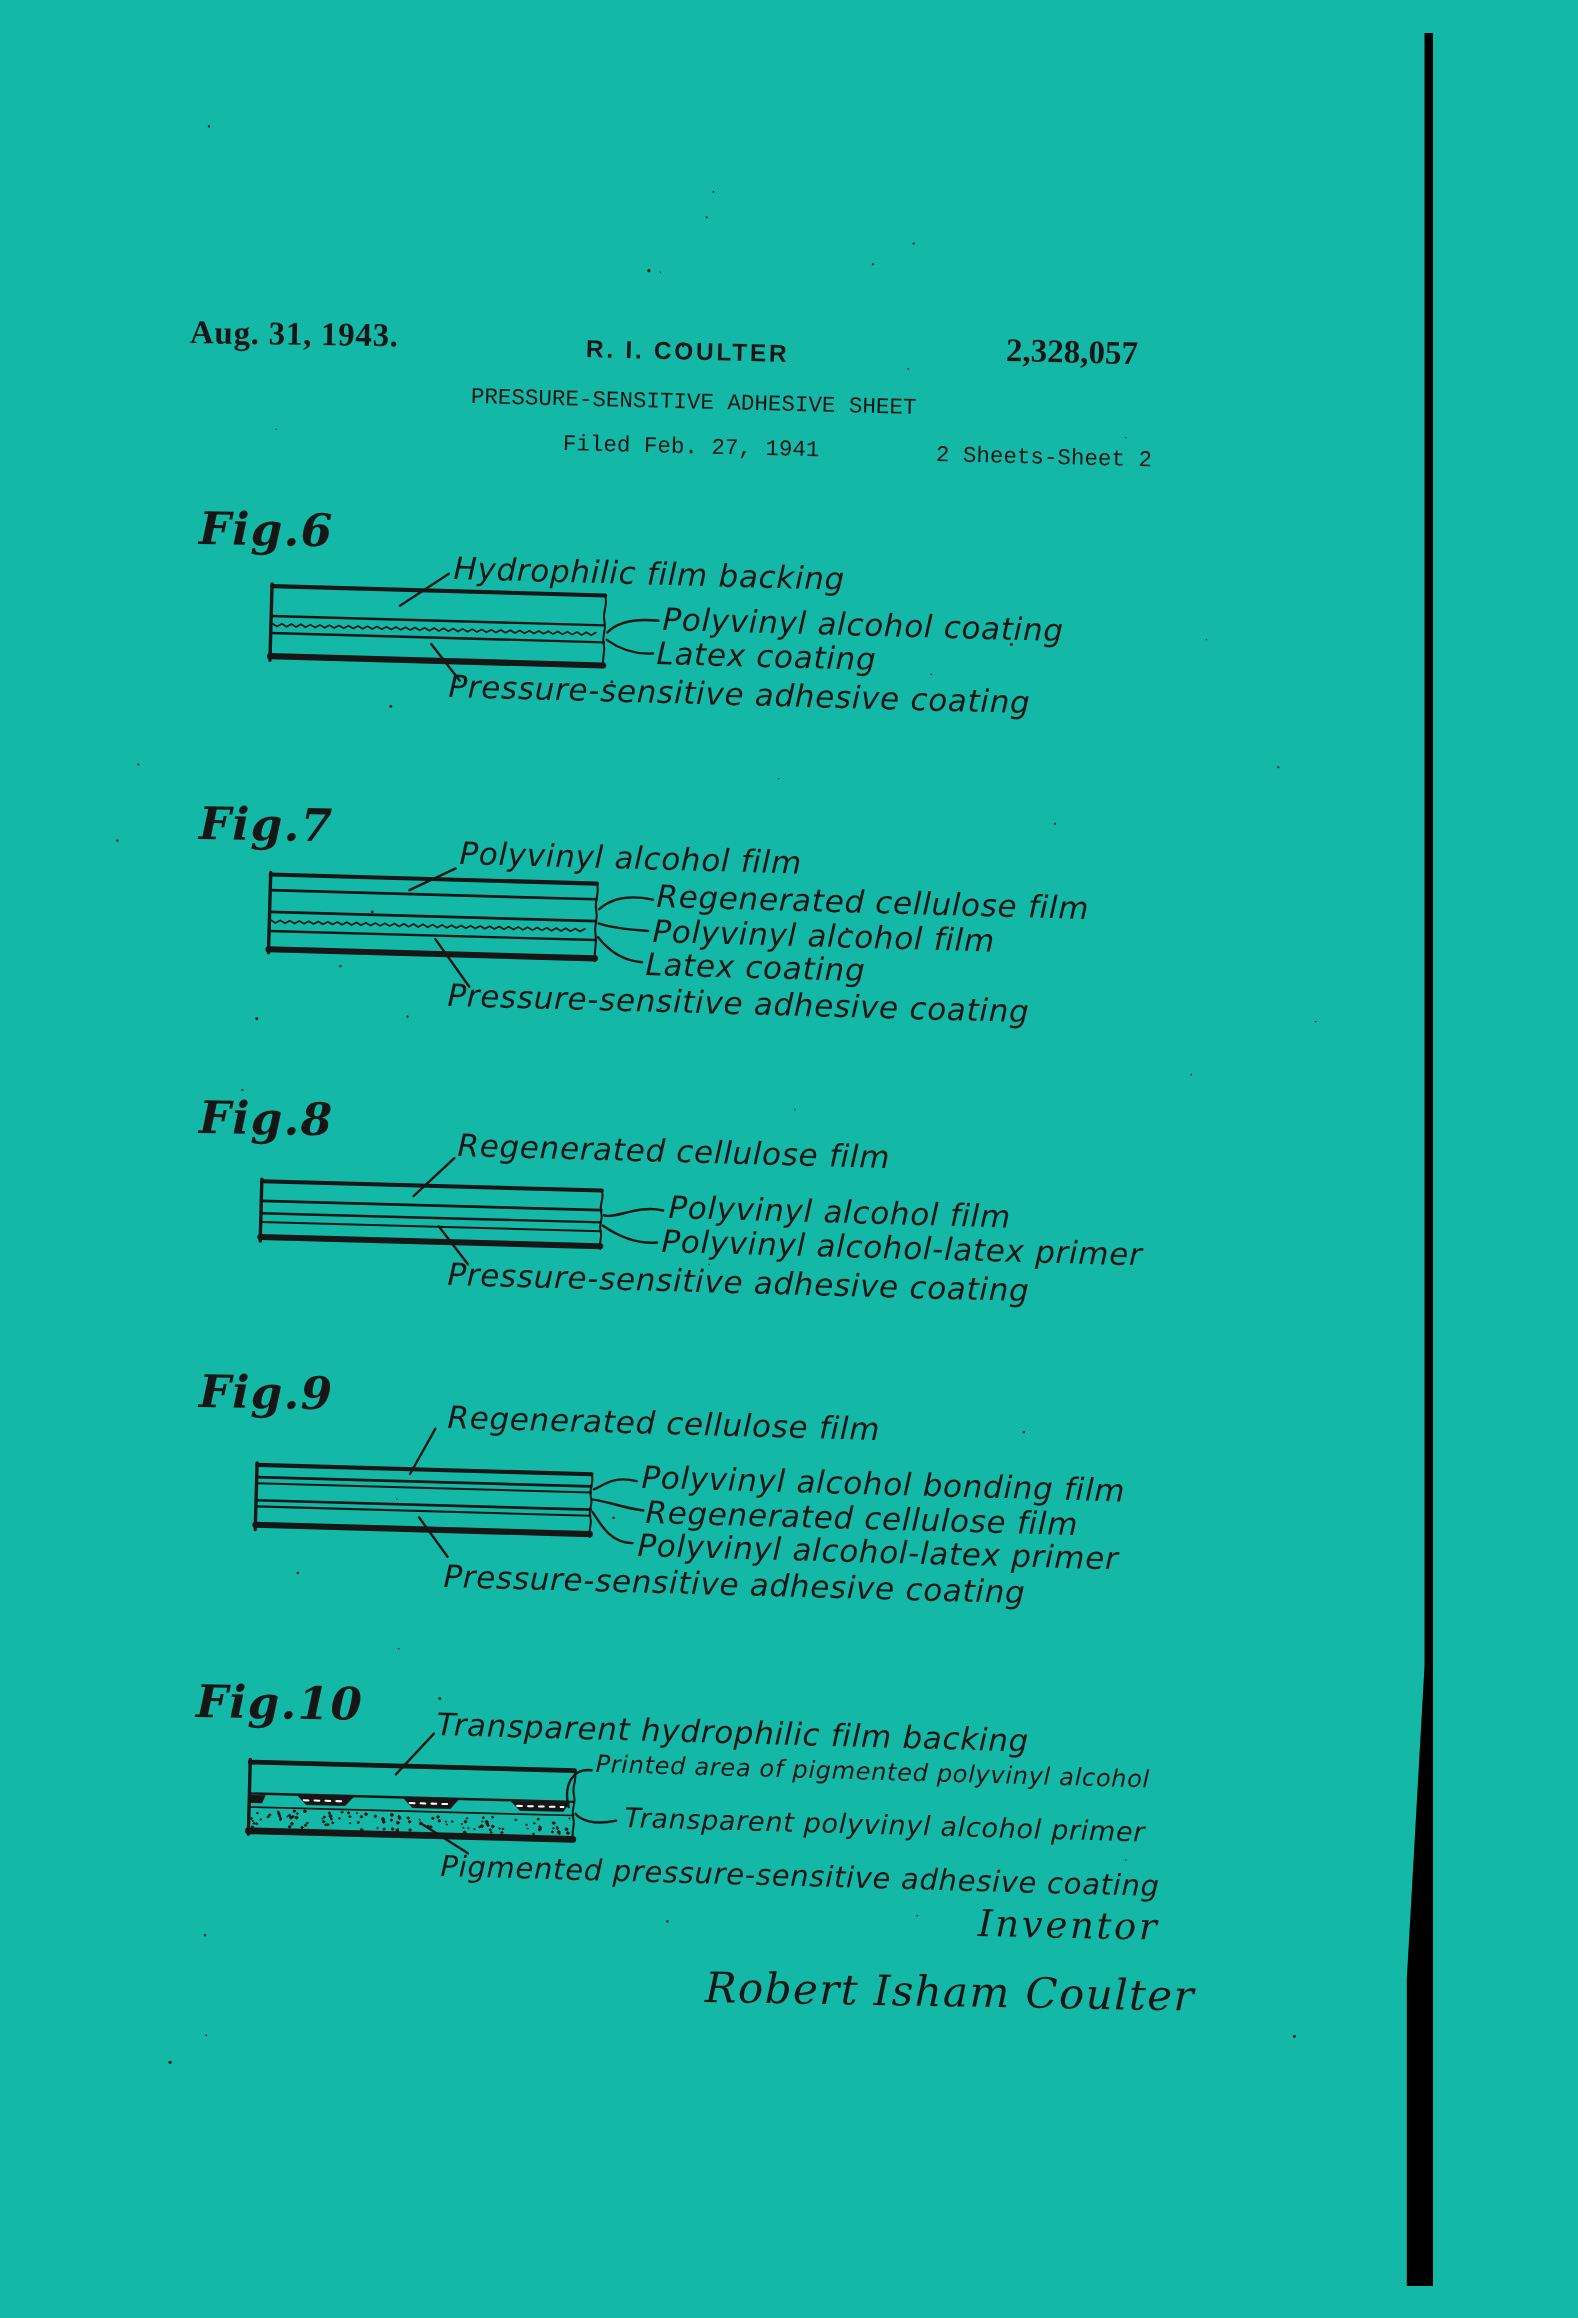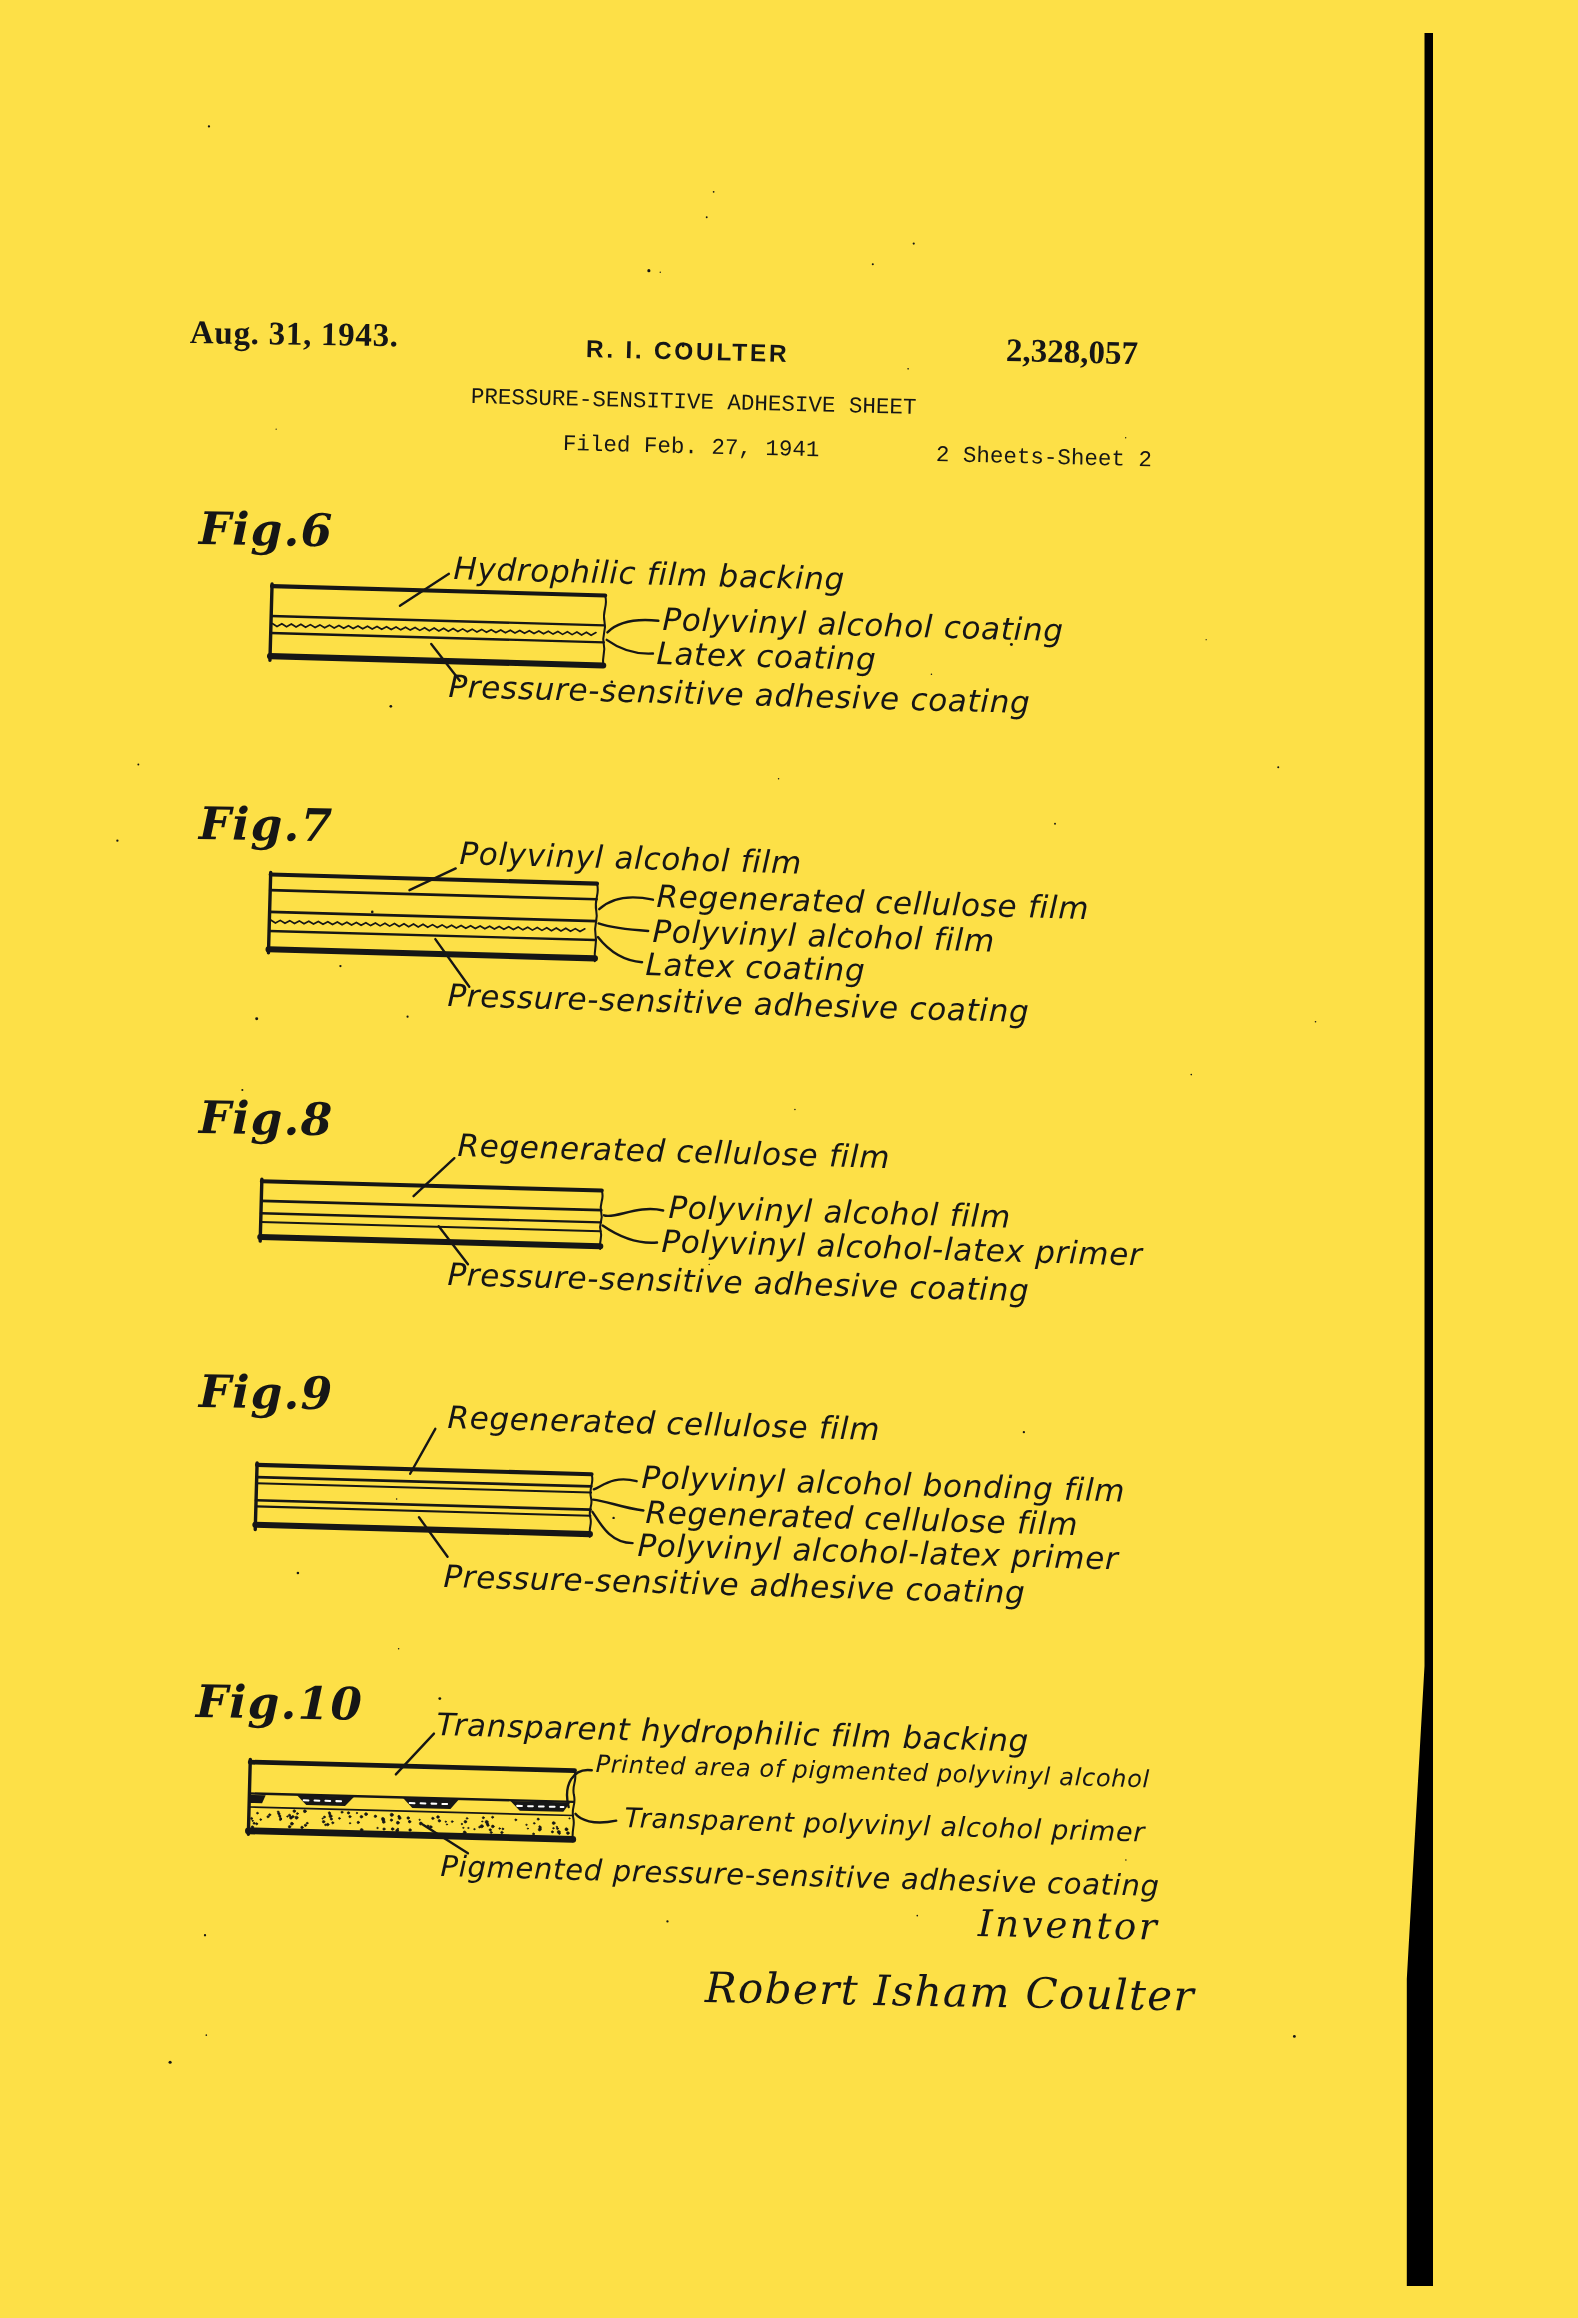--- a/index.html
+++ b/index.html
@@ -1,16 +1,16 @@
 <!DOCTYPE html>
 <html style="font-size:11px"><head>
 <meta charset="utf-8">
 <style>
   html,body{margin:0;padding:0;background:#888;}
-  .page{position:relative;width:1578px;height:2319px;background:#fde047;overflow:hidden;
+  .page{position:relative;width:1578px;height:2319px;background:#14b8a6;overflow:hidden;
         color:#161616;font-family:"Liberation Serif",serif;}
   .abs{position:absolute;white-space:nowrap;}
   .tilt{transform:rotate(1.4deg);transform-origin:0 50%;}
   .date{font-family:"Liberation Serif",serif;font-weight:700;font-size:33px;letter-spacing:0.7px;}
   .patno{font-family:"Liberation Serif",serif;font-weight:700;font-size:33px;}
   .name{font-family:"Liberation Sans",sans-serif;font-weight:600;font-size:24.5px;letter-spacing:2.7px;}
   .typed{font-family:"Liberation Mono",monospace;font-size:22.5px;font-weight:500;}
   .figcap{font-family:"DejaVu Serif",serif;font-style:italic;font-weight:700;font-size:45px;letter-spacing:1.4px;transform:rotate(1deg);transform-origin:0 50%;}
   .hand{font-family:"DejaVu Sans",sans-serif;font-style:italic;font-size:31px;letter-spacing:0.7px;
         transform:rotate(1.6deg);transform-origin:0 0;}

